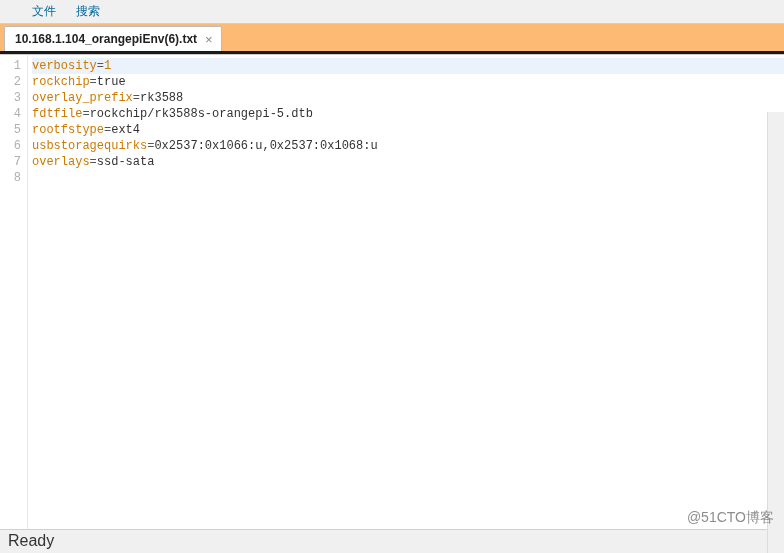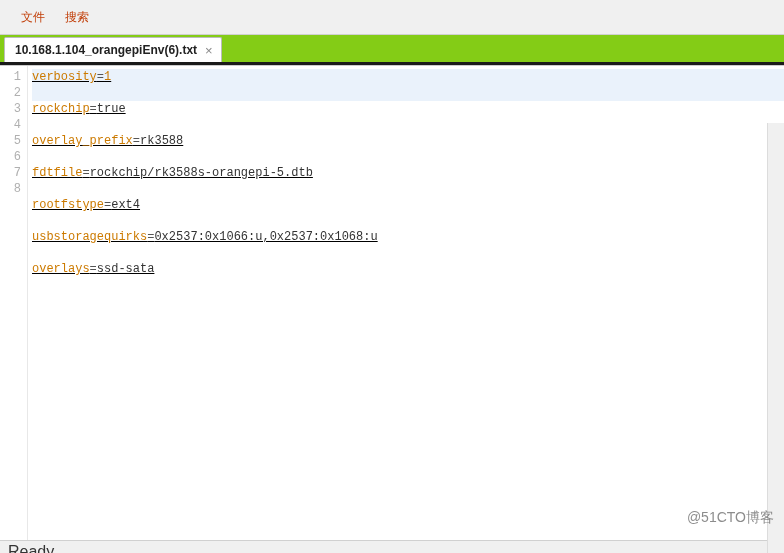--- a/index.html
+++ b/index.html
@@ -1,27 +1,27 @@
 <!DOCTYPE html>
 <html><head>
 <meta charset="utf-8">
 <style>
   * { margin: 0; padding: 0; box-sizing: border-box; }
   html, body { width: 784px; height: 553px; font-family: "Microsoft YaHei", "SimSun", Arial, sans-serif; background: #f0f0f0; overflow: hidden; }
-  .menubar { height: 35px; background: #f0f0f0; display: flex; align-items: center; padding: 0 11px; font-size: 12px; color: #c2410c; border-bottom: 1px solid #d0d0d0; }
+  .menubar { height: 24px; background: #f0f0f0; display: flex; align-items: center; padding: 0 22px; font-size: 12px; color: #0369a1; border-bottom: 1px solid #d0d0d0; }
   .menu-item { padding: 2px 10px; cursor: default; }
-  .tabbar { height: 30px; background: #84cc16; border-bottom: 3px solid #1a1a1a; display: flex; align-items: flex-end; padding-left: 4px; padding-top: 3px; }
+  .tabbar { height: 30px; background: #fdba74; border-bottom: 3px solid #1a1a1a; display: flex; align-items: flex-end; padding-left: 4px; padding-top: 3px; }
   .tab { height: 25px; background: #fff; border: 1px solid #bcbcbc; border-bottom: none; display: flex; align-items: center; padding: 0 8px 0 10px; font-size: 12px; font-weight: bold; color: #222; border-radius: 2px 2px 0 0; position: relative; }
   .tab-close { margin-left: 8px; color: #888; font-size: 13px; line-height: 1; cursor: default; font-weight: normal; }
   .editor-wrap { position: relative; background: #fff; border-top: 1px solid #ccc; }
   .editor { display: flex; height: 474px; background: #fff; font-family: Consolas, "Courier New", monospace; font-size: 12px; line-height: 16px; }
   .gutter { width: 28px; background: #fff; color: #b0b0b0; text-align: right; padding: 3px 6px 0 0; border-right: 1px solid #e8e8e8; user-select: none; }
   .gutter div { height: 16px; }
   .code { flex: 1; padding: 3px 0 0 4px; color: #000; position: relative; }
-  .code-line { height: 32px; white-space: pre; text-decoration: underline; }
+  .code-line { height: 16px; white-space: pre; }
   .code-line.current { background: #eaf2fb; }
   .key { color: #cc7a00; }
   .eq { color: #555; }
   .num { color: #cc7a00; }
   .val { color: #333; }
   .scroll-v { position: absolute; right: 0; top: 57px; width: 17px; height: 474px; background: #f0f0f0; border-left: 1px solid #dcdcdc; }
   .statusbar { height: 22px; background: #f0f0f0; border-top: 1px solid #d0d0d0; display: flex; align-items: center; padding: 0 8px; font-size: 16px; color: #333; }
   .watermark { position: absolute; right: 10px; bottom: 26px; color: #404040; font-size: 14px; opacity: .6; pointer-events: none; }
 </style>
 </head>

